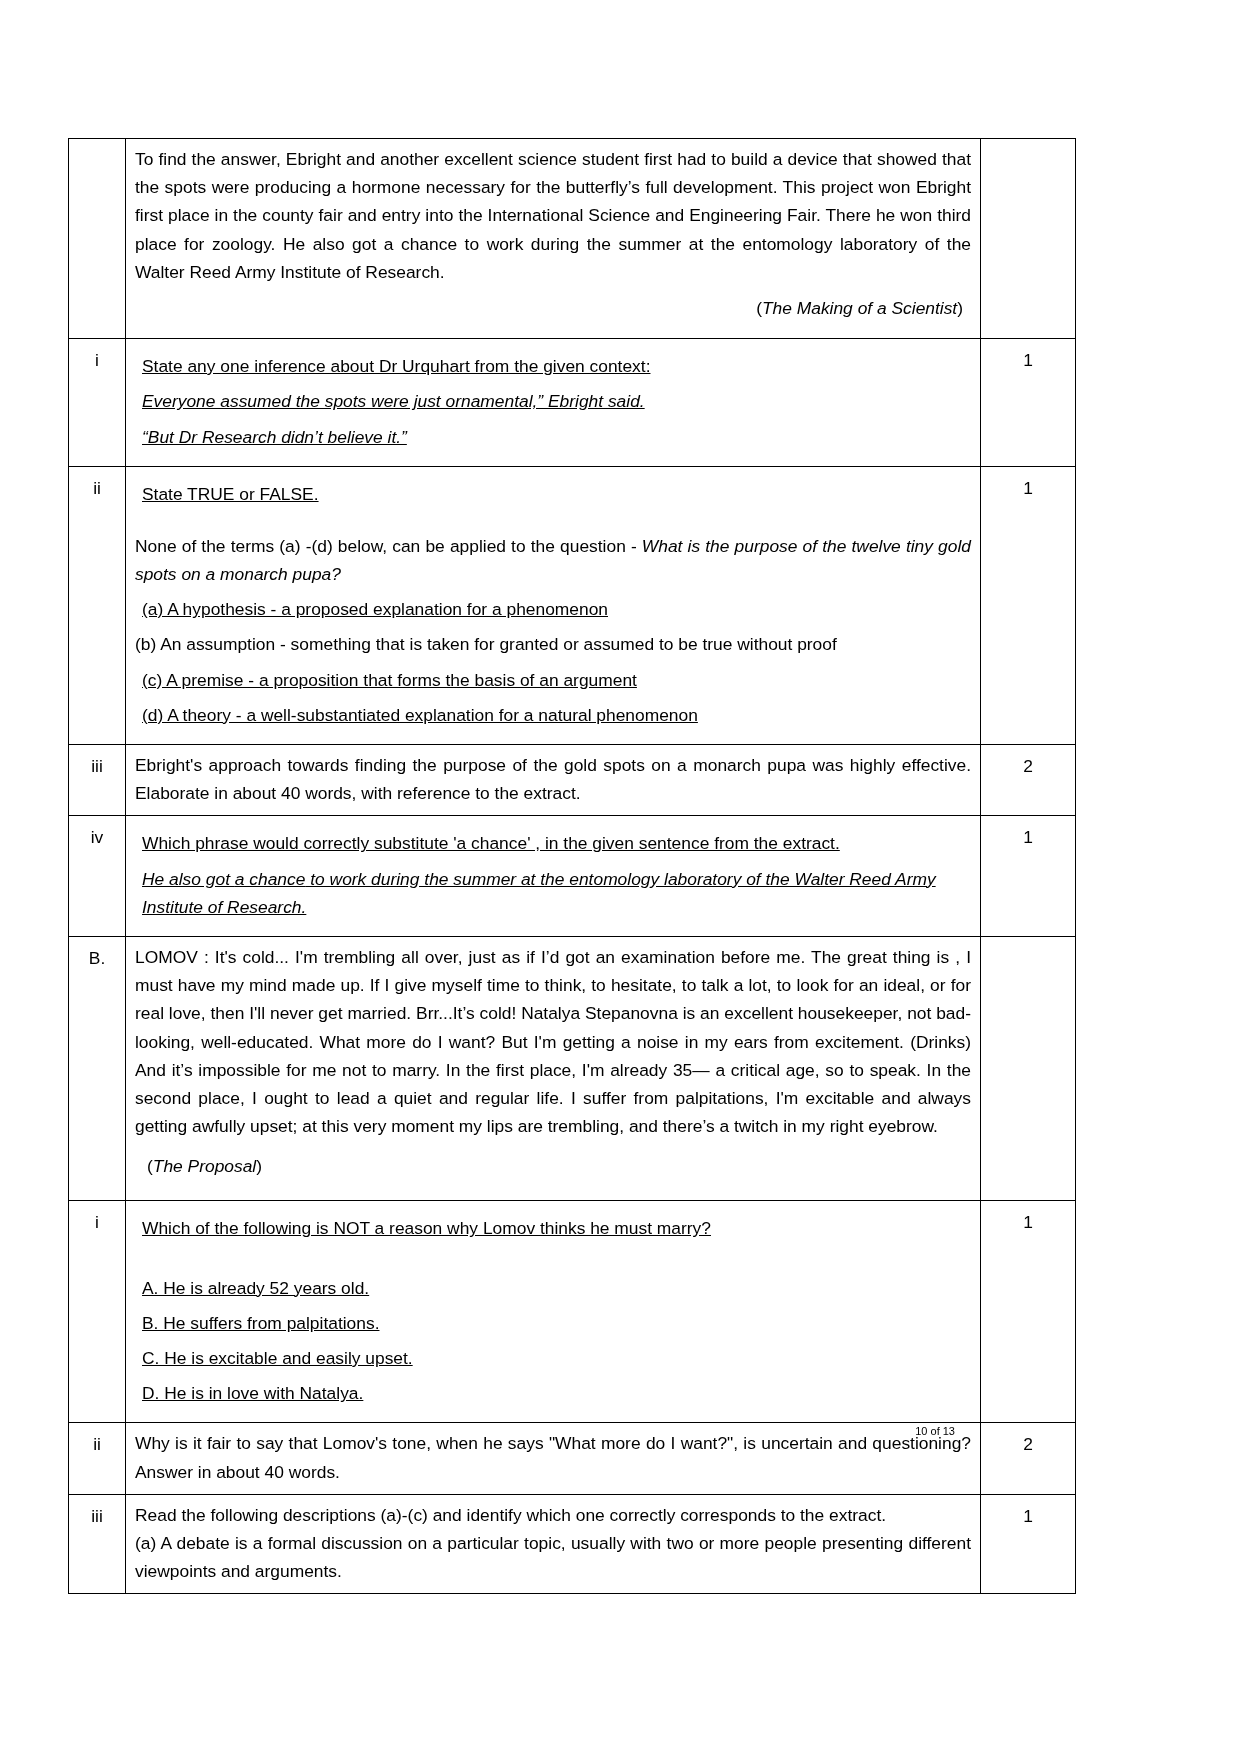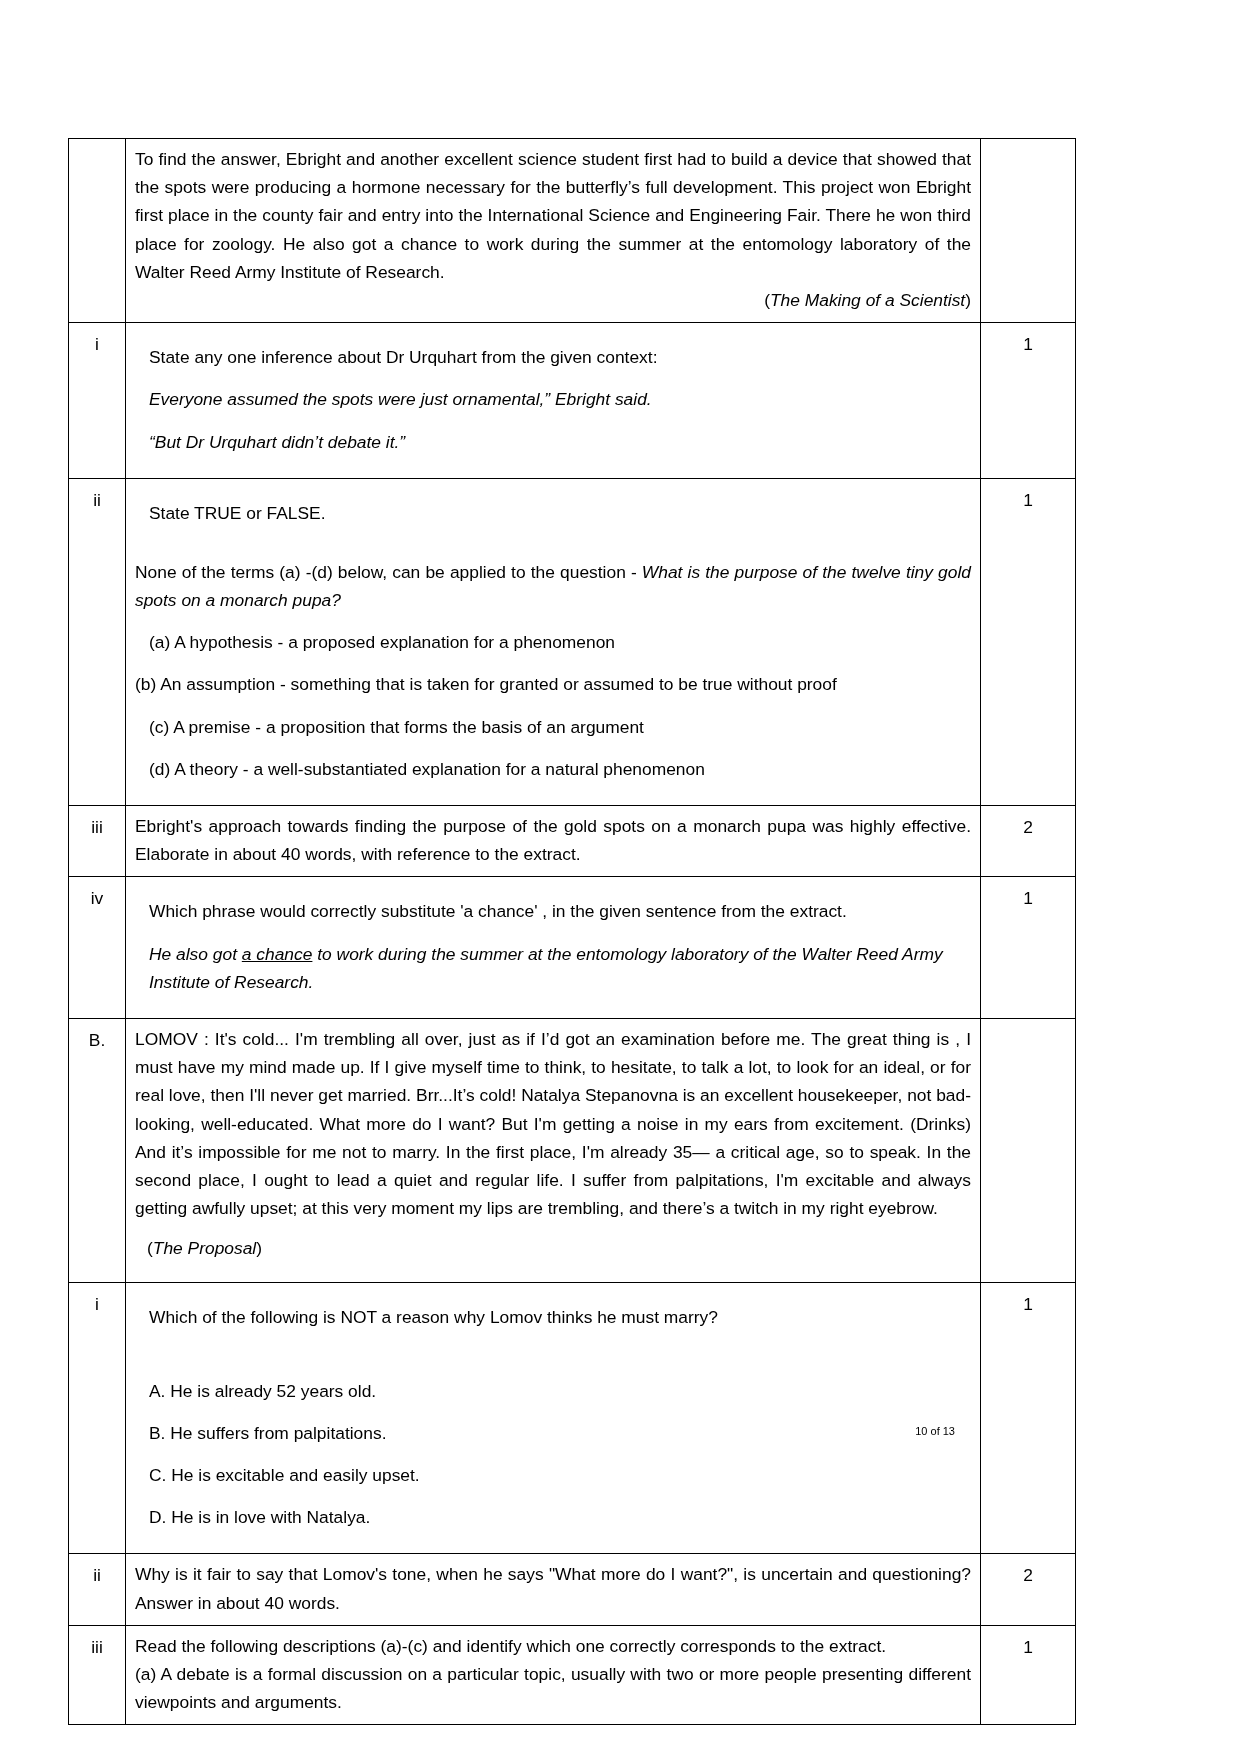--- a/index.html
+++ b/index.html
@@ -56,30 +56,30 @@
     text-justify: inter-word;
   }
   td.body.left { text-align: left; }
 
   .para {
     margin: 0;
     text-align: justify;
     text-justify: inter-word;
   }
   .attrib {
-    margin: 0;
+    margin: 8px;
     text-align: right;
   }
   .attrib-left {
     margin: 12px;
     text-align: left;
   }
   .ital { font-style: italic; }
   .uline { text-decoration: underline; text-align: right; }
-  .line { margin: 14px; }
+  .line { margin: 7px; text-decoration: underline; }
   .gap { height: 17px; }
 
   td.orcell {
     text-align: center;
     padding-top: 5px;
     padding-bottom: 6px;
   }
   .footer {
     position: absolute;
     right: 68px;
@@ -108,21 +108,21 @@
           <p class="attrib"><span>(</span><span class="ital">The Making of a Scientist</span><span>)</span></p>
         </td>
         <td class="mark"></td>
       </tr>
 
       <tr>
         <td class="num">i</td>
         <td class="body left">
           <p class="line">State any one inference about Dr Urquhart from the given context:</p>
           <p class="line ital">Everyone assumed the spots were just ornamental,” Ebright said.</p>
-          <p class="line ital">“But Dr Urquhart didn’t debate it.”</p>
+          <p class="line ital">“But Dr Research didn’t believe it.”</p>
         </td>
         <td class="mark">1</td>
       </tr>
 
       <tr>
         <td class="num">ii</td>
         <td class="body">
           <p class="line">State TRUE or FALSE.</p>
           <div class="gap"></div>
           <p class="para"><span>None of the terms (a) -(d) below, can be applied to the question - </span><span class="ital">What is the purpose of the twelve tiny gold spots on a monarch pupa?</span></p>

